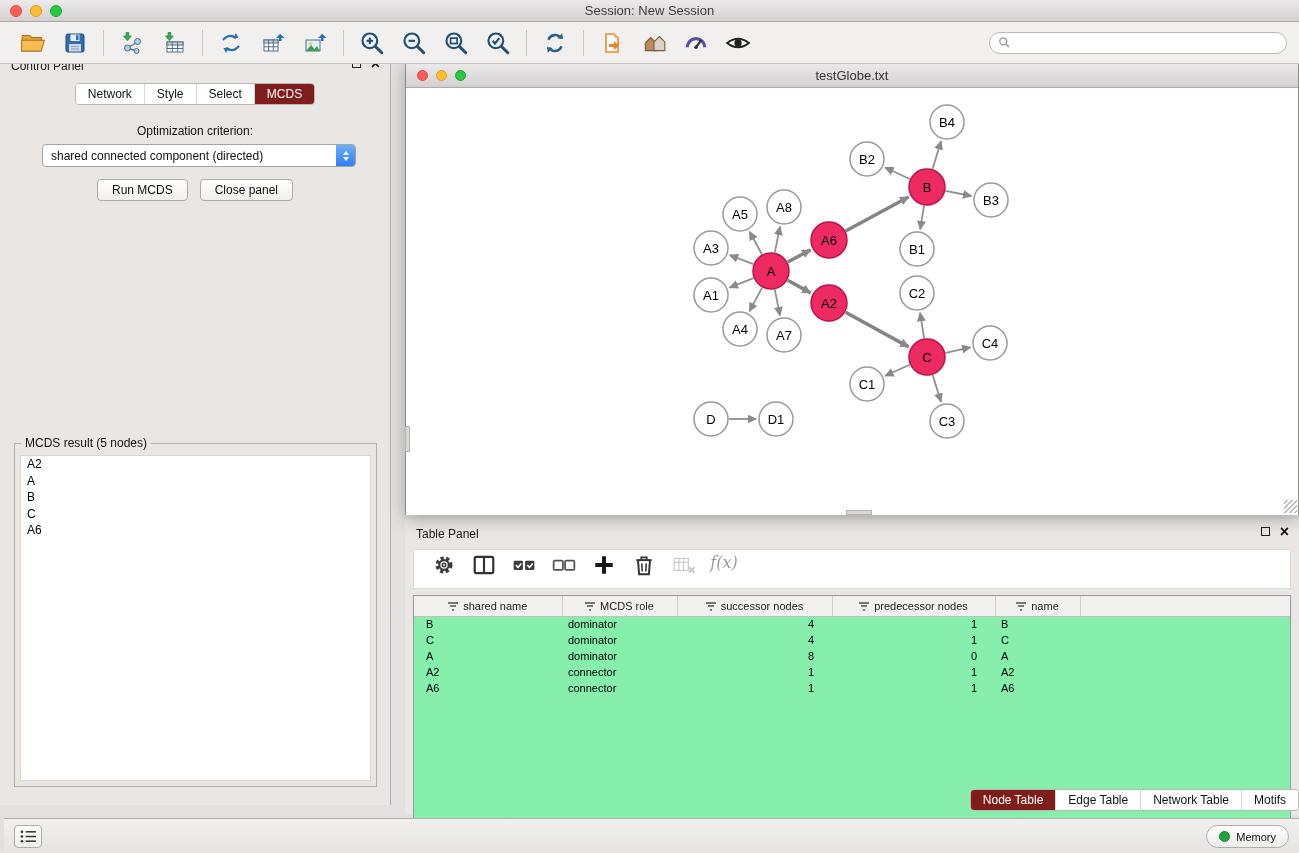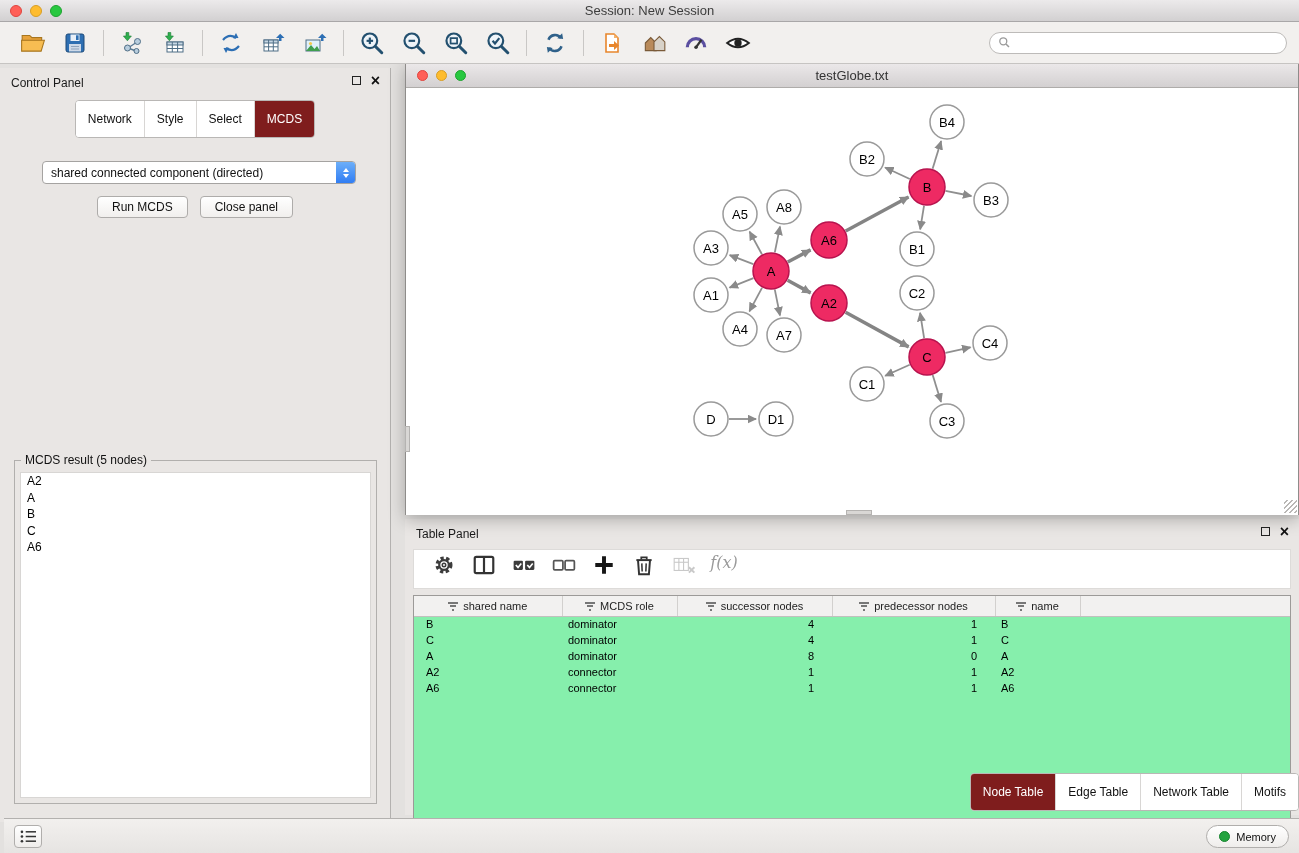--- a/index.html
+++ b/index.html
@@ -19,26 +19,26 @@
 
 .toolbar{position:absolute;top:22px;left:0;right:0;height:42px;background:#f2f0ee;border-bottom:1px solid #c6c4c2;display:flex;align-items:center;padding:0 12px;z-index:20}
 .tb-btn{width:42px;height:34px;border:none;background:transparent;display:flex;align-items:center;justify-content:center}
 .tb-btn svg{display:block}
 .tb-sep{width:1px;height:26px;background:#c9c7c5;margin:0 7px}
 .searchbox{margin-left:auto;width:298px;height:22px;background:#fff;border:1px solid #bdbbb9;border-radius:12px;display:flex;align-items:center;padding:0 8px;gap:5px}
 .searchbox input{border:none;outline:none;flex:1;font-size:12px;background:transparent;font-family:inherit}
 
 
 .seg{display:inline-flex;background:#fff;border:1px solid #b9b7b5;border-radius:4px;overflow:hidden}
-.seg .seg-btn{font-size:12px;padding:11px 12px;background:#fff;border:none;border-left:1px solid #d8d6d4;color:#111;white-space:nowrap}
+.seg .seg-btn{font-size:12px;padding:3px 12px;background:#fff;border:none;border-left:1px solid #d8d6d4;color:#111;white-space:nowrap}
 .seg .seg-btn:first-of-type{border-left:none}
 .seg .seg-btn.active{background:#7f1d1d;color:#fff}
 
 
-.control-panel{position:absolute;top:68px;left:0;width:391px;height:754px;background:#e9e6e4;border-right:1px solid #b3b1af}
+.control-panel{position:absolute;top:51px;left:0;width:391px;height:754px;background:#e9e6e4;border-right:1px solid #b3b1af}
 .panel-title{position:absolute;left:11px;top:8px;font-size:12px;color:#1a1a1a}
 .panel-ctrls{position:absolute;right:10px;top:7px;display:flex;gap:10px;align-items:center}
 .float-box{width:9px;height:9px;border:1.5px solid #222;display:inline-block;cursor:pointer}
 .close-x{font-size:16px;font-weight:bold;color:#111;line-height:11px;cursor:pointer}
 .cp-tabs{position:absolute;top:32px;left:0;right:0;display:flex;justify-content:center}
 .cp-opt-label{position:absolute;top:73px;left:0;right:0;text-align:center;font-size:12px;color:#111}
 .combo{position:absolute;left:42px;top:93px;width:314px;height:23px;background:#fff;border:1px solid #a5a3a1;border-radius:4px;display:flex;align-items:center;cursor:pointer;overflow:hidden}
 .combo .val{flex:1;font-size:12px;padding-left:8px;color:#111;white-space:nowrap}
 .combo .stepper{width:19px;height:23px;background:linear-gradient(#6fb1f9,#2e7bf3);display:flex;flex-direction:column;align-items:center;justify-content:center;gap:2px;flex:none}
 .combo .stepper i{width:0;height:0;border-left:3.5px solid transparent;border-right:3.5px solid transparent;display:block}
@@ -253,20 +253,21 @@
   </span>
   <div class="cp-tabs">
     <div class="seg">
 
     <button class="seg-btn">Network</button>
         <button class="seg-btn">Style</button>
         <button class="seg-btn">Select</button>
         <button class="seg-btn active">MCDS</button>
       </div>
   </div>
+  <div class="cp-opt-label">Optimization criterion:</div>
   <div class="combo">
     <span class="val">shared connected component (directed)</span>
     <span class="stepper">
         <i class="up"></i>
         <i class="down"></i>
       </span>
   </div>
   <div class="cp-buttons">
     <button class="btn">Run MCDS</button>
     <button class="btn">Close panel</button>

